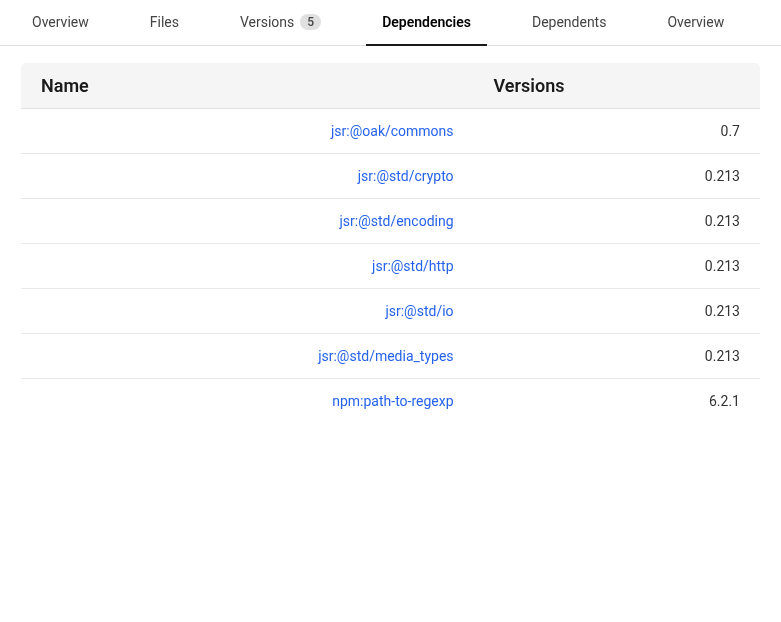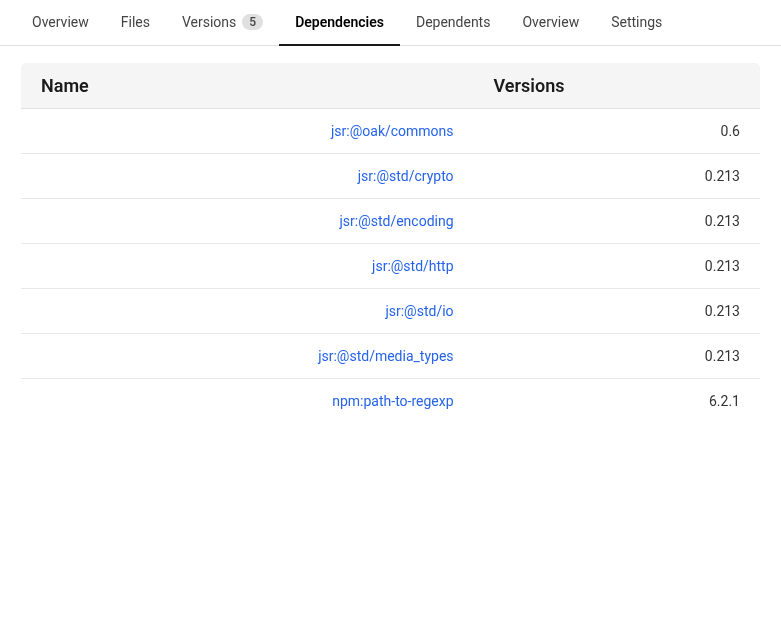--- a/index.html
+++ b/index.html
@@ -1,18 +1,19 @@
 <!DOCTYPE html>
 <html><head>
   <meta charset="utf-8">
   <style>
     * {
       box-sizing: border-box;
       margin: 0;
       padding: 0;
+      gap: 29px;
     }
 
     body {
       font-family: -apple-system, BlinkMacSystemFont, "Segoe UI", Roboto, Helvetica, Arial, sans-serif;
       font-size: 14px;
       color: #1a1a1a;
       background: #fff;
       width: 781px;
     }
 
@@ -133,21 +134,21 @@
   <table class="dep-table">
     <thead>
       <tr>
         <th>Name</th>
         <th>Versions</th>
       </tr>
     </thead>
     <tbody>
     <tr>
           <td><a class="dep-link" href="#">jsr:@oak/commons</a></td>
-          <td class="version-cell">0.6</td>
+          <td class="version-cell">0.7</td>
         </tr>
         <tr>
           <td><a class="dep-link" href="#">jsr:@std/crypto</a></td>
           <td class="version-cell">0.213</td>
         </tr>
         <tr>
           <td><a class="dep-link" href="#">jsr:@std/encoding</a></td>
           <td class="version-cell">0.213</td>
         </tr>
         <tr>

